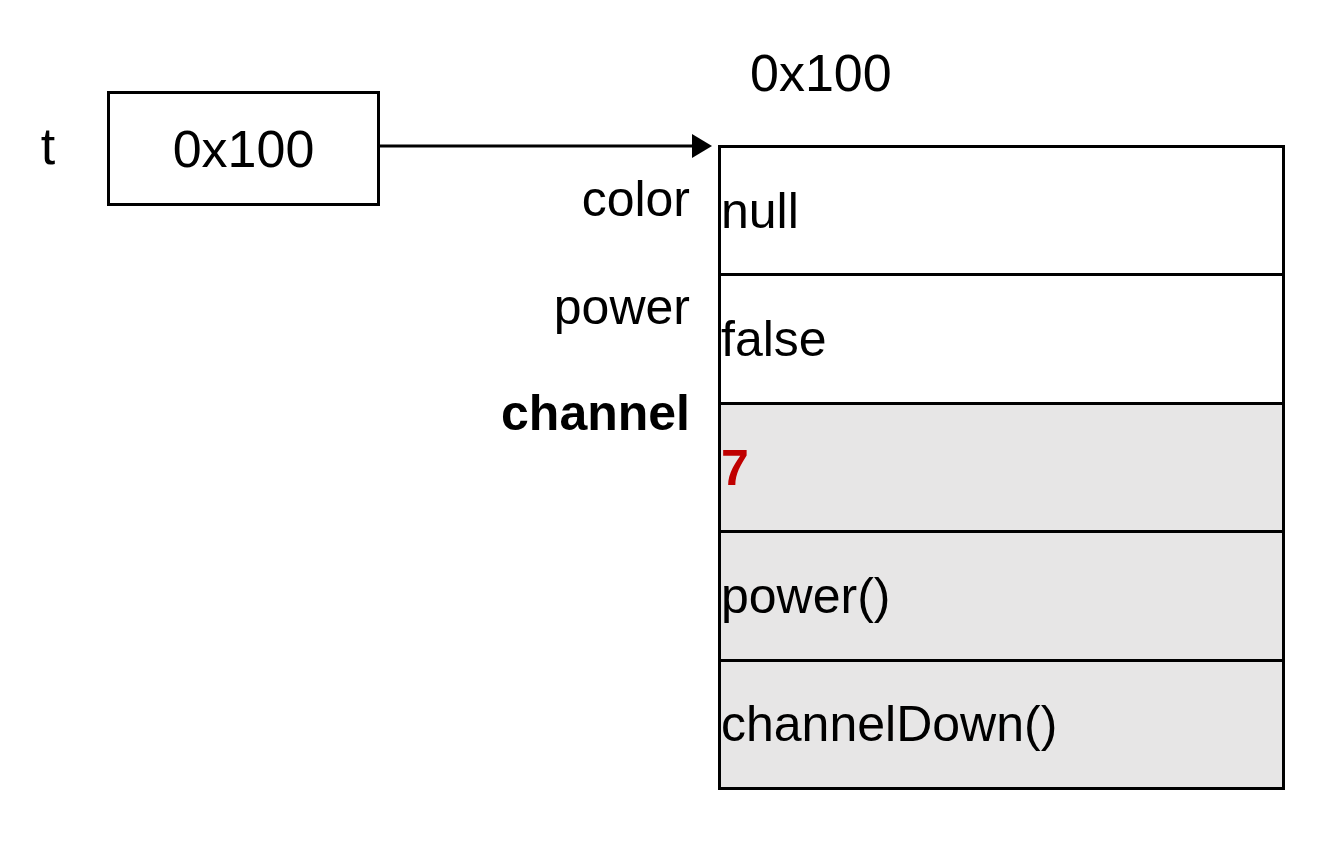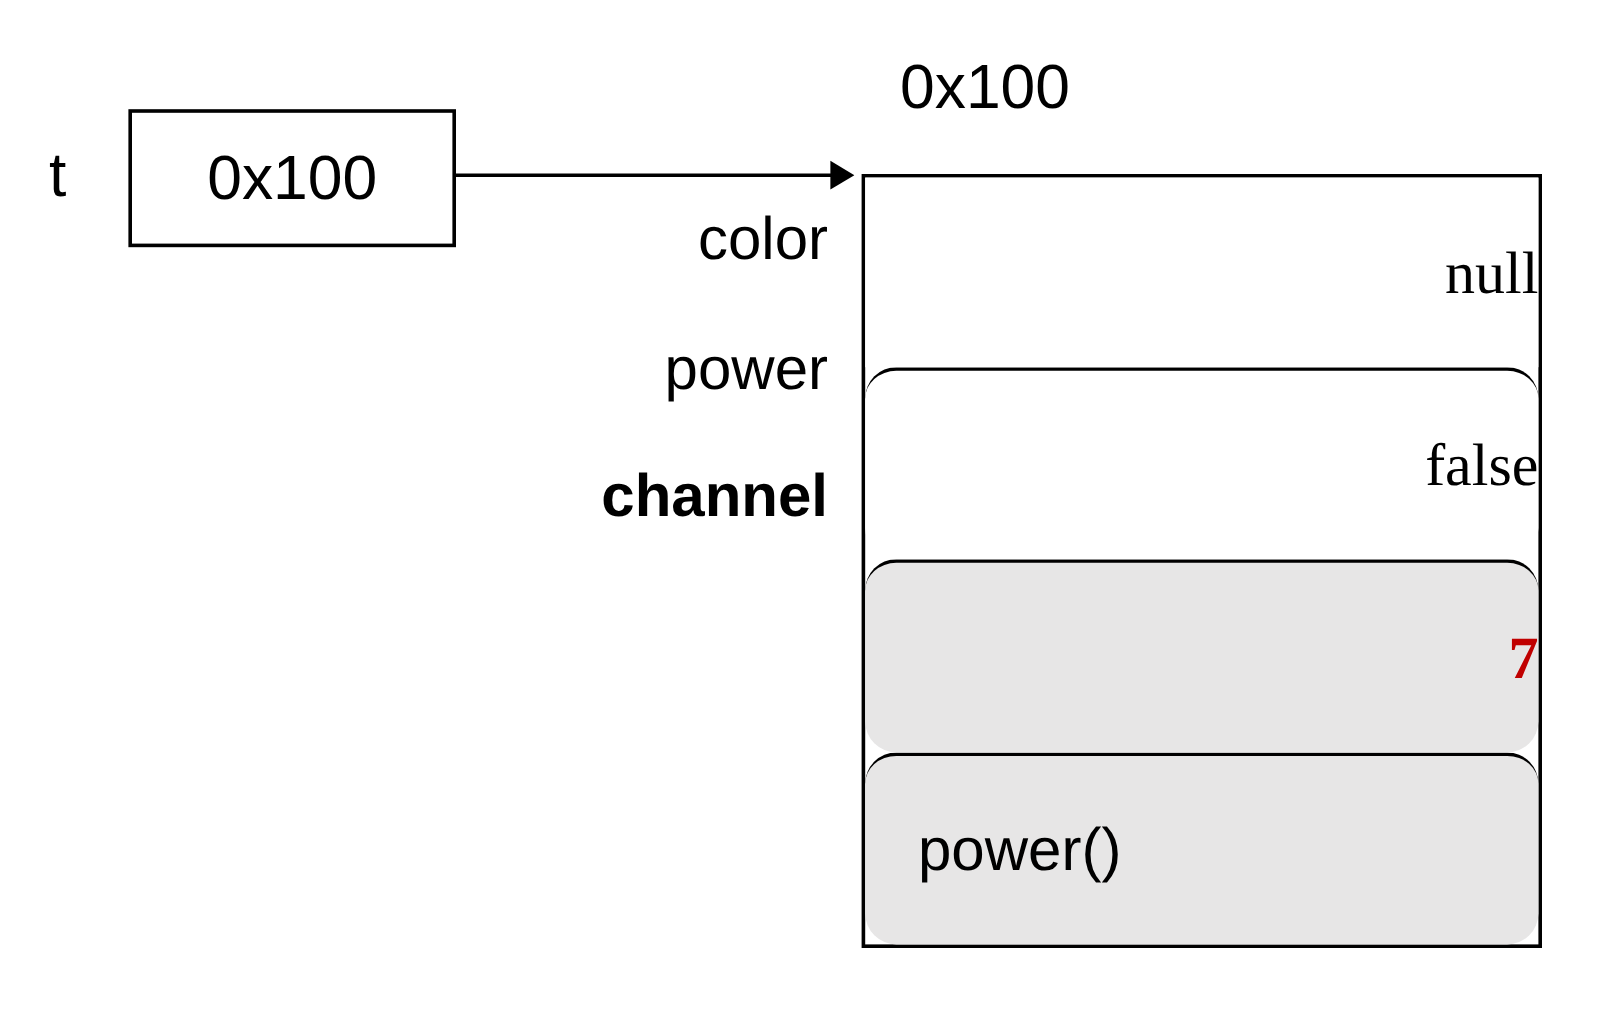--- a/index.html
+++ b/index.html
@@ -70,29 +70,26 @@
   }
   .row {
     flex: 1;
     display: flex;
     align-items: center;
     font-size: 50px;
     background: #ffffff;
   }
   .row + .row {
     border-top: 3px solid var(--border, #000);
-    border-radius: 26px;
   }
   .value-row {
-    justify-content: flex-end;
-    font-family: Liberation Serif, serif;
+    justify-content: flex-start;
   }
   .method-row {
     justify-content: flex-start;
-    padding-left: 44px;
     background: var(--method-row-bg, #e7e6e6);
   }
   .grey {
     background: var(--method-row-bg, #e7e6e6);
   }
   .highlight-value {
     color: var(--highlight-value, #c00000);
     font-weight: bold;
   }
   .field-label {
@@ -136,15 +133,18 @@
     </div>
     <div class="row value-row">
       <span>false</span>
     </div>
     <div class="row value-row grey">
       <span class="highlight-value">7</span>
     </div>
     <div class="row method-row">
       <span>power()</span>
     </div>
+    <div class="row method-row">
+      <span>channelDown()</span>
+    </div>
   </div>
 
 </div>
 
 </body></html>

